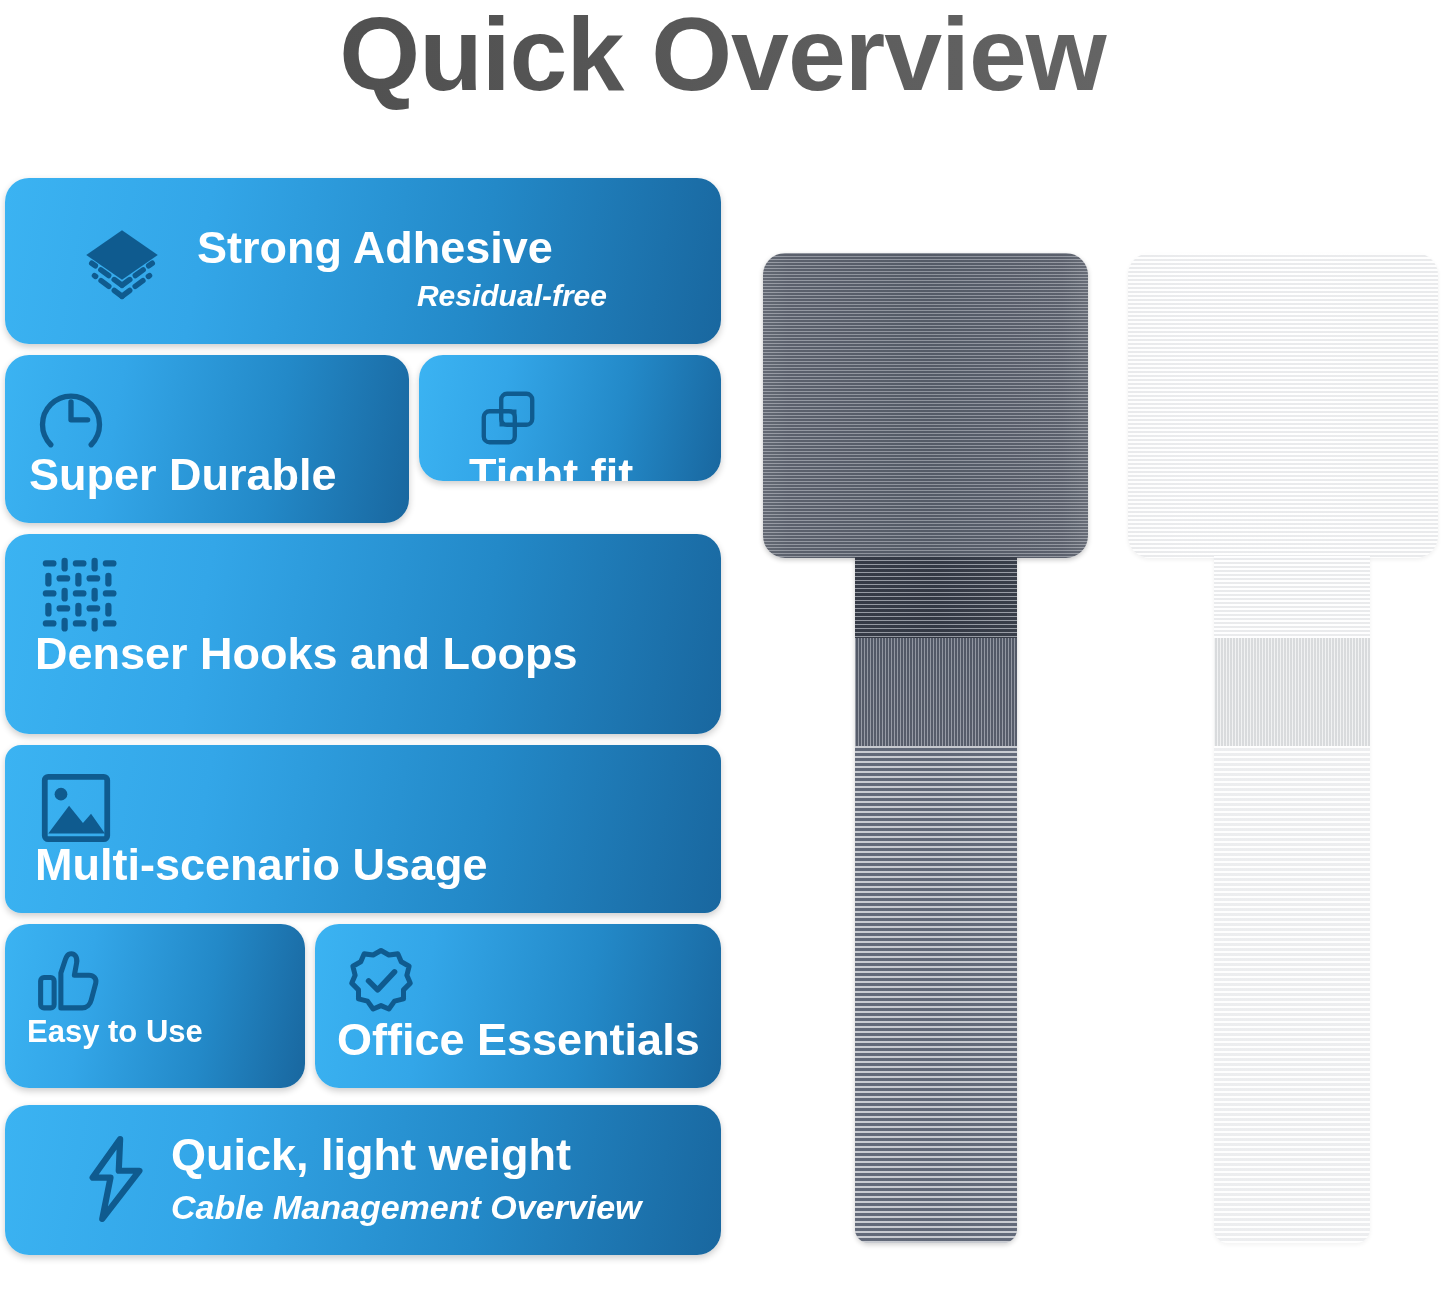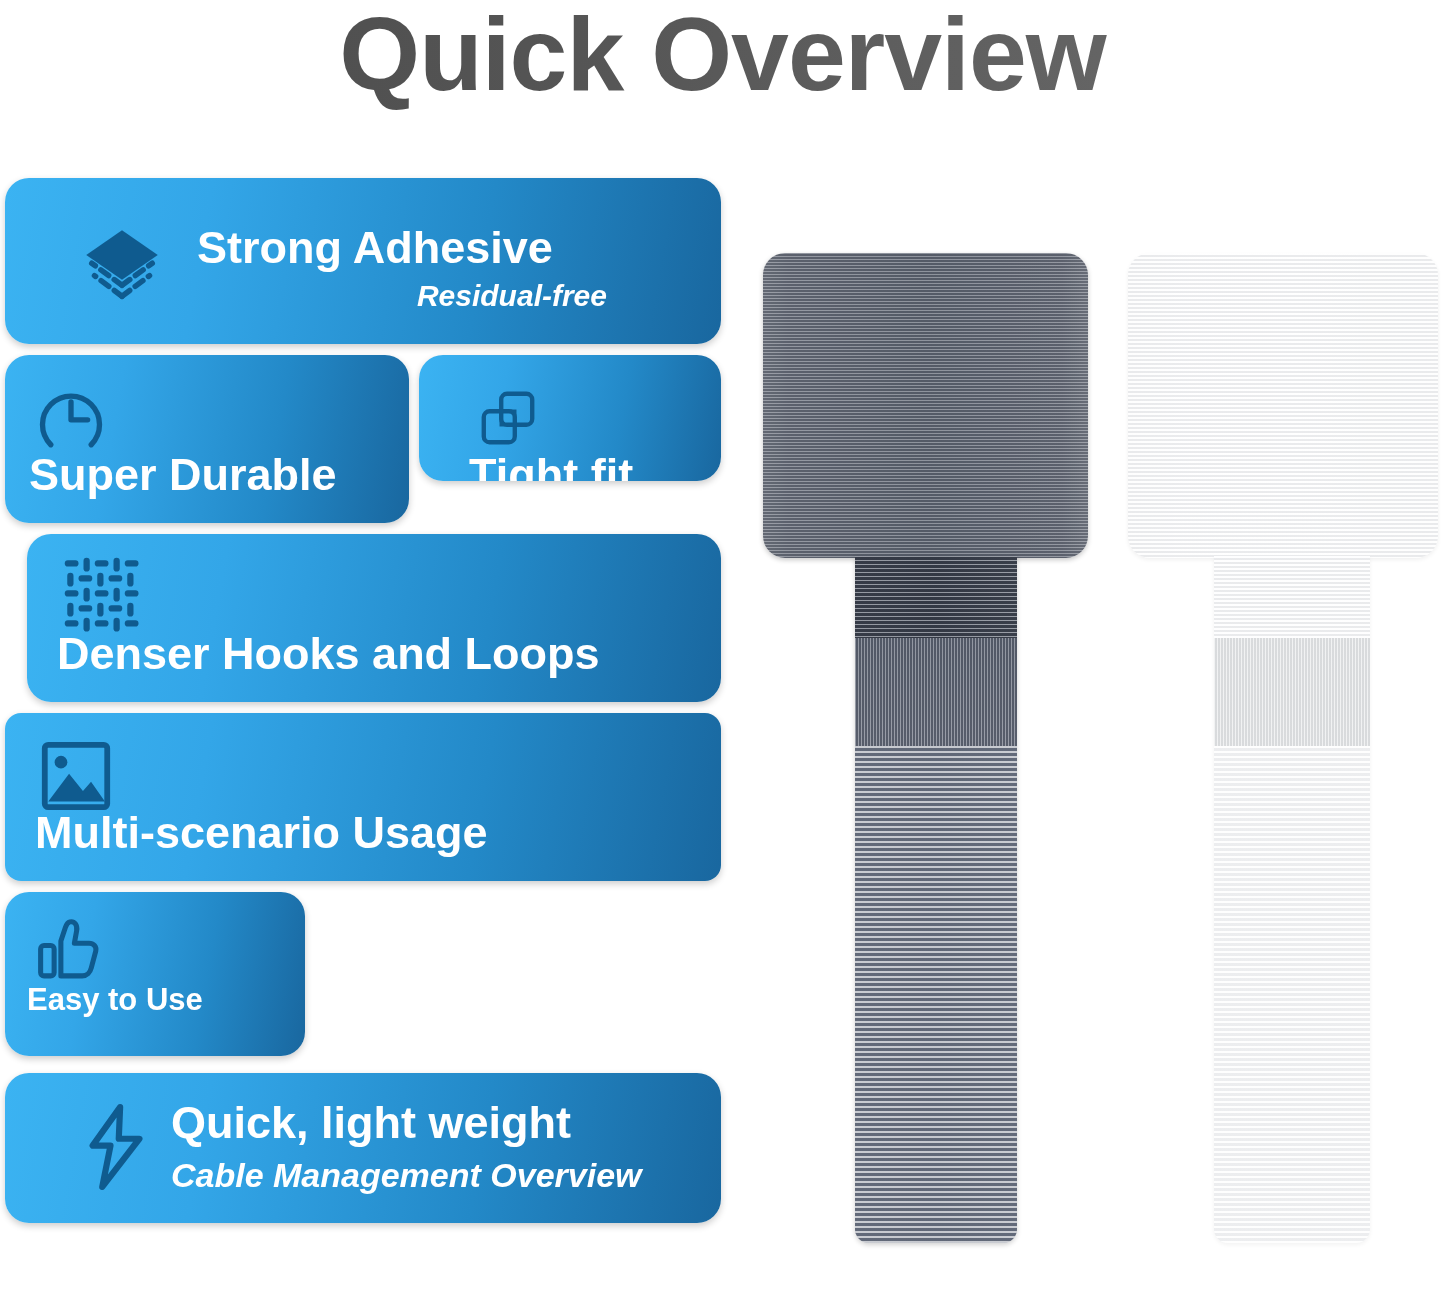--- a/index.html
+++ b/index.html
@@ -96,21 +96,21 @@
   }
 
   .card-tight { width: 302px; height: 126px; }
   .card-tight .card-icon { left: 58px; top: 32px; }
   .card-tight .card-title {
     position: absolute; left: 50px; top: 92px;
     font-size: 45px; line-height: 56px;
   }
 
   
-  .card-hooks { width: 716px; height: 168px; margin-left: 22px; }
+  .card-hooks { width: 716px; height: 200px; }
   .card-hooks .card-icon { left: 34px; top: 20px; }
   .card-hooks .card-title {
     position: absolute; left: 30px; top: 92px;
     font-size: 45px; line-height: 56px;
   }
 
   
   .card-multi { width: 716px; height: 168px; border-radius: 16px; }
   .card-multi .card-icon { left: 34px; top: 26px; }
   .card-multi .card-title {
@@ -349,20 +349,31 @@
       <span class="card-icon">
         <svg width="72" height="72" viewBox="0 0 64 64">
           <rect x="5" y="28" width="12" height="27" rx="3" stroke="#0f5b8f" stroke-width="4.5" fill="none"></rect>
           <path d="M23 55 L42 55 C46 55 49 52 50 48 L54 33 C55 29 52 26 48 26 L35 26 L37 15
                    C38 10 35 6 31 7 C29 7.5 28 9 27 12 L23 24 Z" stroke="#0f5b8f" stroke-width="4.5" fill="none" stroke-linejoin="round"></path>
         </svg>
       </span>
       <div class="card-title">Easy to Use</div>
     </div>
 
+    <div class="card card-office">
+      <span class="card-icon">
+        <svg width="72" height="72" viewBox="0 0 64 64">
+          <path d="M32 4 L39 8 L47 7 L50 14 L57 18 L55 26 L58 33 L52 39 L52 47 L44 49
+                   L39 56 L32 53 L25 56 L20 49 L12 47 L12 39 L6 33 L9 26 L7 18 L14 14
+                   L17 7 L25 8 Z" stroke="#0f5b8f" stroke-width="4.5" fill="none" stroke-linejoin="round"></path>
+          <path d="M21 31 L29 39 L44 23" stroke="#0f5b8f" stroke-width="5" fill="none" stroke-linecap="round" stroke-linejoin="round"></path>
+        </svg>
+      </span>
+      <div class="card-title">Office Essentials</div>
+    </div>
   </div>
 
   <div class="feature-row">
     <div class="card card-quick">
       <span class="card-icon">
         <svg width="70" height="88" viewBox="0 0 48 64">
           <path d="M27 3 L7 31 L20 31 L14 61 L41 26 L26 26 Z" stroke="#0f5b8f" stroke-width="4.5" fill="none" stroke-linejoin="round"></path>
         </svg>
       </span>
       <div class="card-title">Quick, light weight</div>

